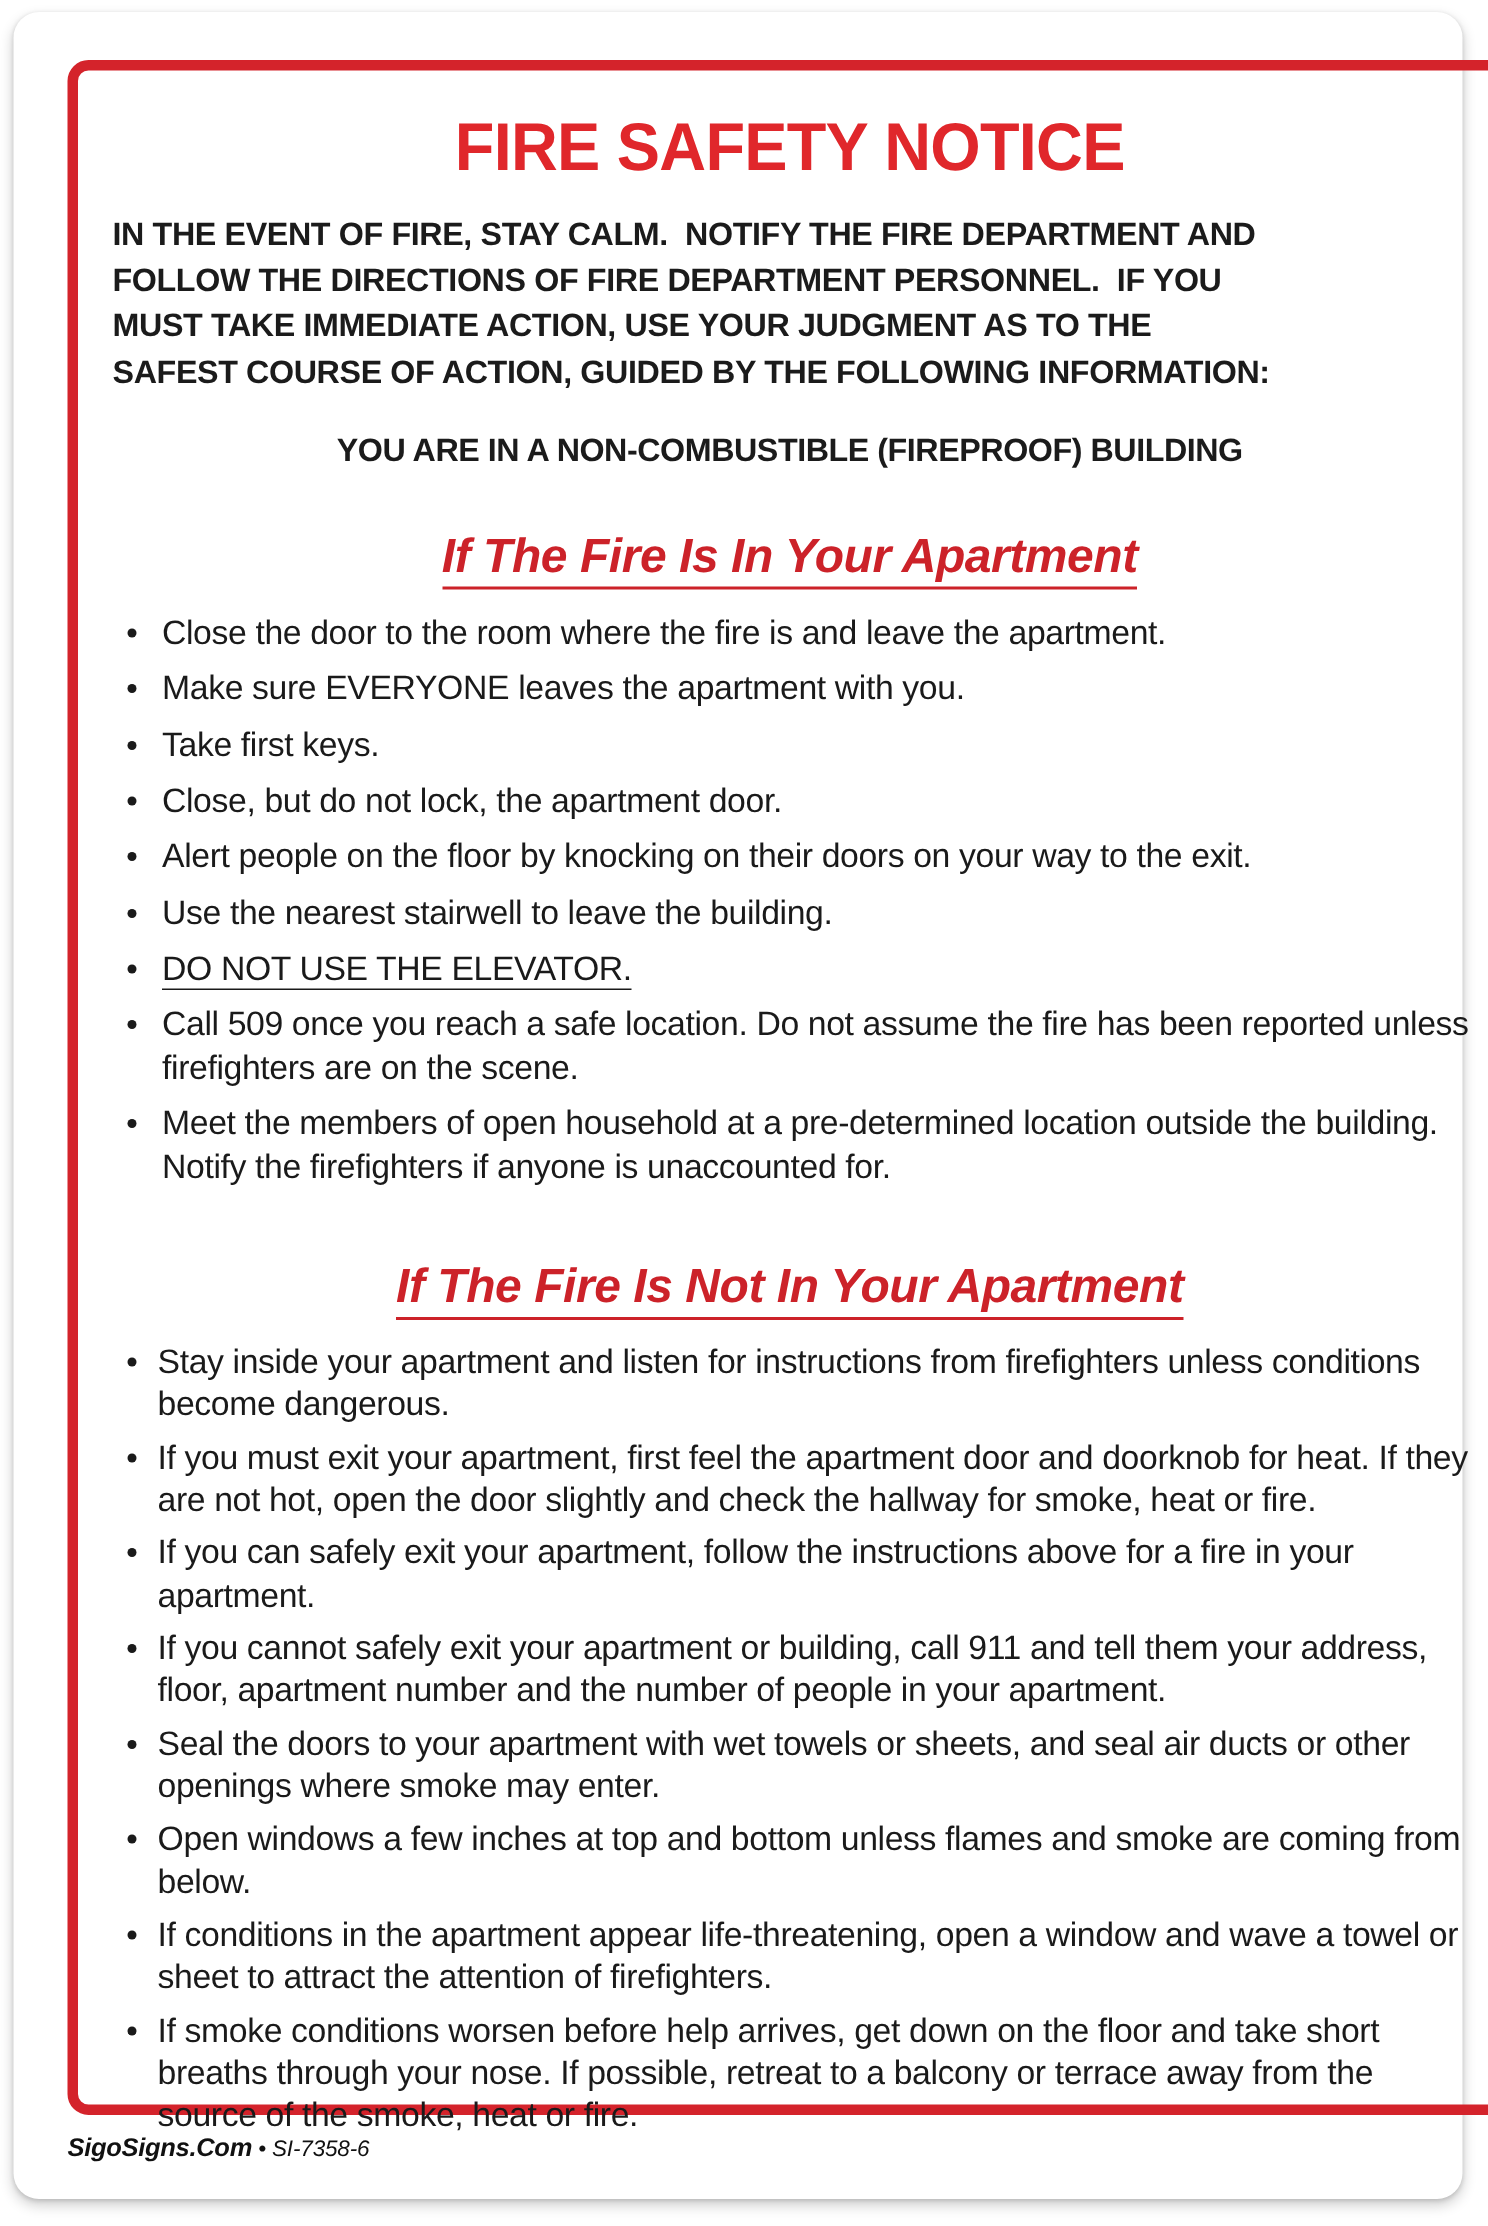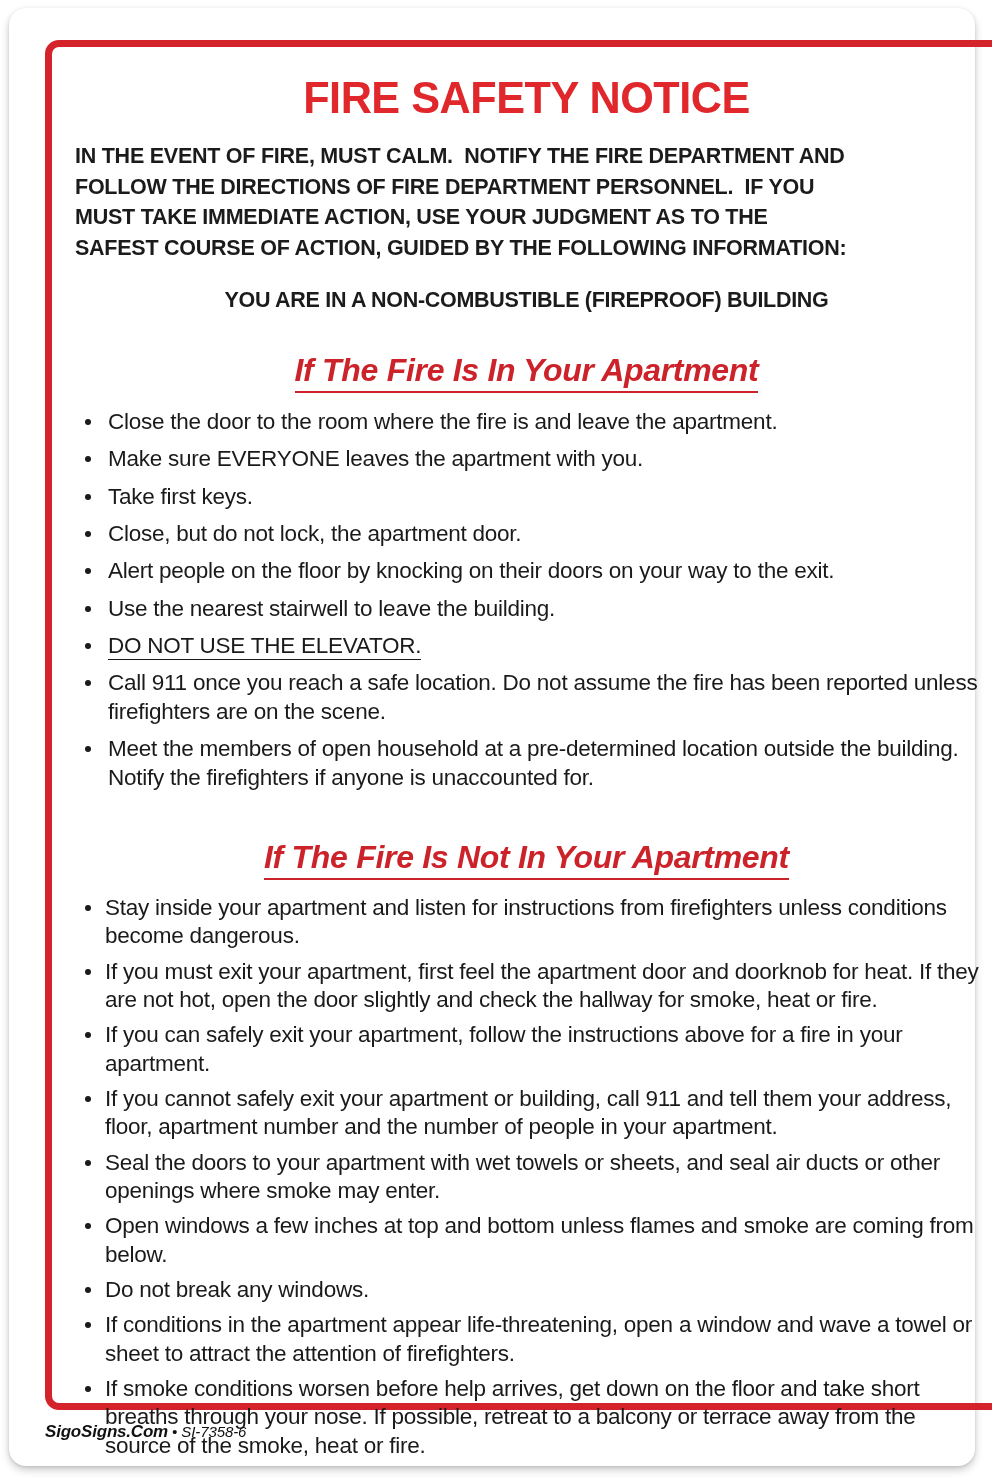--- a/index.html
+++ b/index.html
@@ -184,21 +184,21 @@
 <div class="sign-page">
   <div class="placard">
 
     <div class="red-frame">
       <div class="frame-inner">
 
         <h1 class="main-title">FIRE SAFETY NOTICE</h1>
 
         <div class="intro-paragraph">
           <span class="intro-line">
-            <span>IN THE EVENT OF FIRE, MUST CALM.  NOTIFY THE FIRE DEPARTMENT AND</span>
+            <span>IN THE EVENT OF FIRE, STAY CALM.  NOTIFY THE FIRE DEPARTMENT AND</span>
           </span>
           <span class="intro-line">
             <span>FOLLOW THE DIRECTIONS OF FIRE DEPARTMENT PERSONNEL.  IF YOU</span>
           </span>
           <span class="intro-line">
             <span>MUST TAKE IMMEDIATE ACTION, USE YOUR JUDGMENT AS TO THE</span>
           </span>
           <span class="intro-line last">
             <span>SAFEST COURSE OF ACTION, GUIDED BY THE FOLLOWING INFORMATION:</span>
           </span>
@@ -211,36 +211,35 @@
         </h2>
 
         <ul class="bullet-list section-1">
           <li class="bullet-item"><span class="bullet-text">Close the door to the room where the fire is and leave the apartment.</span></li>
           <li class="bullet-item"><span class="bullet-text">Make sure EVERYONE leaves the apartment with you.</span></li>
           <li class="bullet-item"><span class="bullet-text">Take first keys.</span></li>
           <li class="bullet-item"><span class="bullet-text">Close, but do not lock, the apartment door.</span></li>
           <li class="bullet-item"><span class="bullet-text">Alert people on the floor by knocking on their doors on your way to the exit.</span></li>
           <li class="bullet-item"><span class="bullet-text">Use the nearest stairwell to leave the building.</span></li>
           <li class="bullet-item"><span class="bullet-text underlined">DO NOT USE THE ELEVATOR.</span></li>
-          <li class="bullet-item"><span class="bullet-text">Call 911 once you reach a safe location. Do not assume the fire has been reported unless firefighters are on the scene.</span></li>
+          <li class="bullet-item"><span class="bullet-text">Call 509 once you reach a safe location. Do not assume the fire has been reported unless firefighters are on the scene.</span></li>
           <li class="bullet-item"><span class="bullet-text">Meet the members of open household at a pre-determined location outside the building. Notify the firefighters if anyone is unaccounted for.</span></li>
         </ul>
 
         <h2 class="section-heading section-2-heading">
           <span class="heading-text">If The Fire Is Not In Your Apartment</span>
         </h2>
 
         <ul class="bullet-list section-2">
           <li class="bullet-item"><span class="bullet-text">Stay inside your apartment and listen for instructions from firefighters unless conditions become dangerous.</span></li>
           <li class="bullet-item"><span class="bullet-text">If you must exit your apartment, first feel the apartment door and doorknob for heat. If they are not hot, open the door slightly and check the hallway for smoke, heat or fire.</span></li>
           <li class="bullet-item"><span class="bullet-text">If you can safely exit your apartment, follow the instructions above for a fire in your apartment.</span></li>
           <li class="bullet-item"><span class="bullet-text">If you cannot safely exit your apartment or building, call 911 and tell them your address, floor, apartment number and the number of people in your apartment.</span></li>
           <li class="bullet-item"><span class="bullet-text">Seal the doors to your apartment with wet towels or sheets, and seal air ducts or other openings where smoke may enter.</span></li>
           <li class="bullet-item"><span class="bullet-text">Open windows a few inches at top and bottom unless flames and smoke are coming from below.</span></li>
-          <li class="bullet-item"><span class="bullet-text">Do not break any windows.</span></li>
           <li class="bullet-item"><span class="bullet-text">If conditions in the apartment appear life-threatening, open a window and wave a towel or sheet to attract the attention of firefighters.</span></li>
           <li class="bullet-item"><span class="bullet-text">If smoke conditions worsen before help arrives, get down on the floor and take short breaths through your nose. If possible, retreat to a balcony or terrace away from the source of the smoke, heat or fire.</span></li>
         </ul>
 
       </div>
     </div>
 
     <div class="footer">
       <span class="footer-brand">SigoSigns.Com</span><span class="footer-sku"> • SI-7358-6</span>
     </div>

